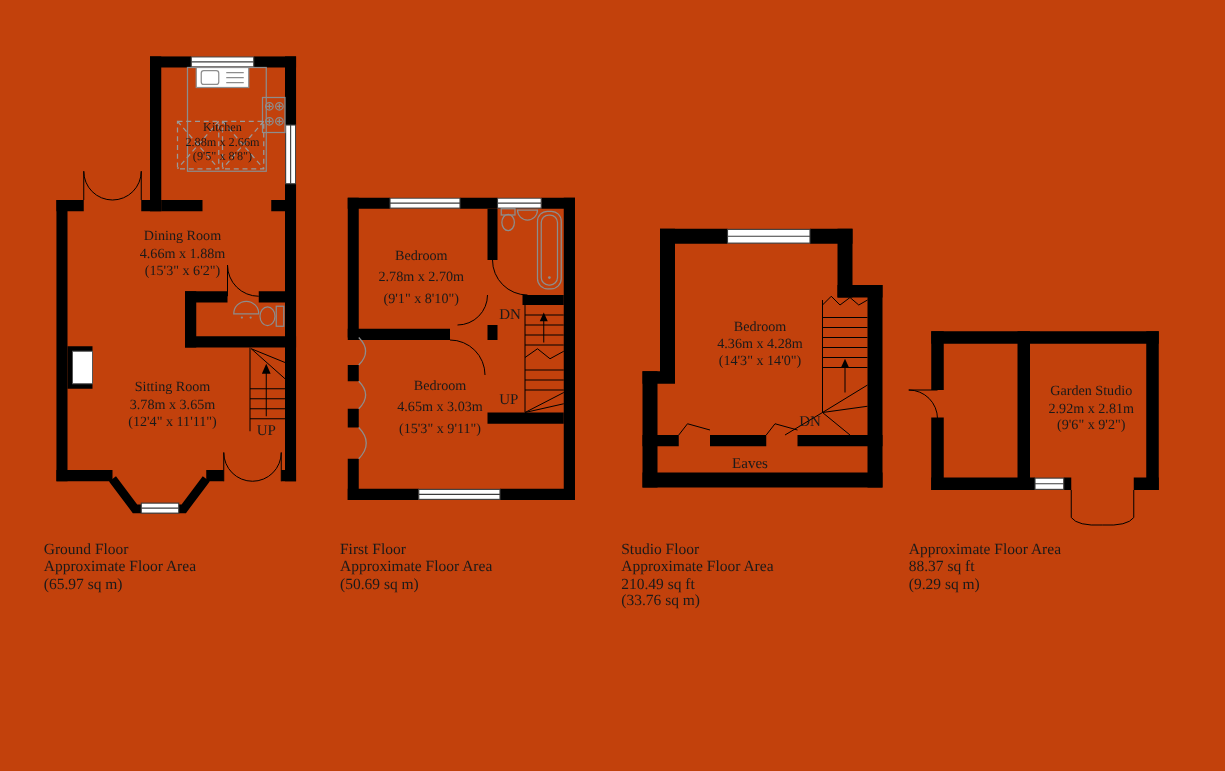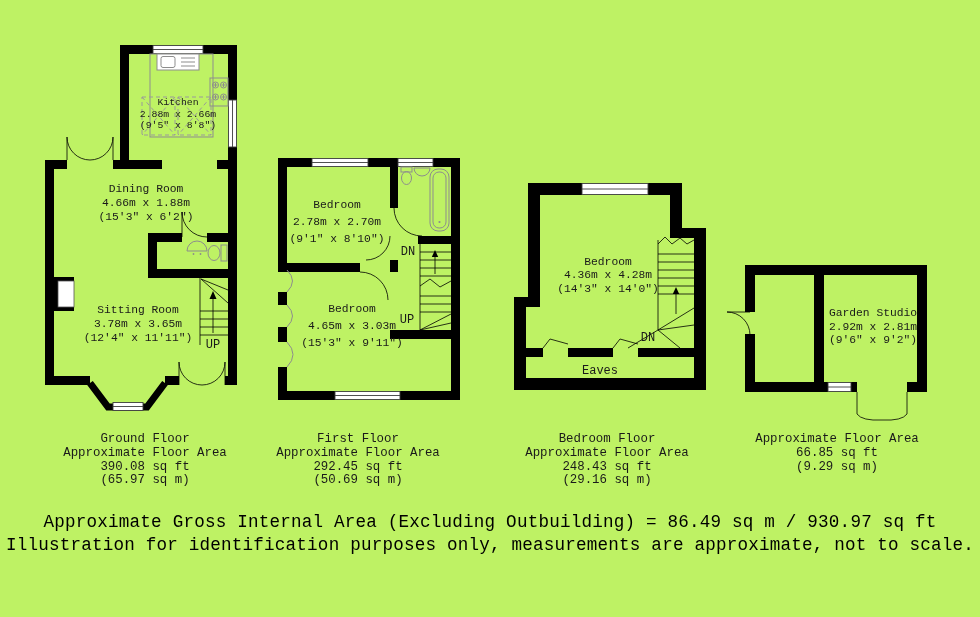--- a/index.html
+++ b/index.html
@@ -1,32 +1,32 @@
 <!DOCTYPE html>
 <html><head>
 <meta charset="utf-8">
 <style>
   html,body{margin:0;padding:0;background:#fff;}
   #canvas{
-    position:relative;width:980px;height:617px;background:#bef264;
-    font-family:Liberation Mono, monospace;color:#000;overflow:hidden;
+    position:relative;width:980px;height:617px;background:#c2410c;
+    font-family:Liberation Serif, serif;color:#000;overflow:hidden;
   }
   .plan{position:absolute;}
   .wall{fill:#000;}
   .hair{stroke:#000;stroke-width:0.8;fill:none;}
   .fix{stroke:#8d8d8d;stroke-width:1;fill:#fff;}
   .fixl{stroke:#8d8d8d;stroke-width:1;fill:none;}
   .dash{stroke:#9a9a9a;stroke-width:1;fill:none;stroke-dasharray:4 3;}
   .winr{fill:#fff;stroke:#3c3c3c;stroke-width:0.9;}
   .winl{stroke:#3c3c3c;stroke-width:0.9;}
   .rlabel{font-size:11.3px;fill:#1a1a1a;text-anchor:middle;}
   .klabel{font-size:9.8px;fill:#1a1a1a;text-anchor:middle;}
   .slabel{font-size:12px;fill:#1a1a1a;text-anchor:middle;}
   .caption{
-    position:absolute;top:433px;width:220px;text-align:center;
+    position:absolute;top:433px;width:220px;
     font-size:12.4px;line-height:13.8px;color:#1a1a1a;
   }
   #footer{
     position:absolute;left:0;top:511px;width:980px;text-align:center;
     font-size:17.6px;line-height:23px;color:#000;letter-spacing:0.2px;
   }
 </style>
 </head>
 <body>
 
@@ -297,39 +297,33 @@
     <g>
       <text class="rlabel" x="150" y="54">Garden Studio</text>
       <text class="rlabel" x="150" y="68">2.92m x 2.81m</text>
       <text class="rlabel" x="150" y="81">(9'6" x 9'2")</text>
     </g>
   </svg>
 
   <div class="caption" style="left:35px;">
     <div>Ground Floor</div>
     <div>Approximate Floor Area</div>
-    <div>390.08 sq ft</div>
     <div>(65.97 sq m)</div>
   </div>
-  <div class="caption" style="left:248px;">
+  <div class="caption" style="left:272px;">
     <div>First Floor</div>
     <div>Approximate Floor Area</div>
-    <div>292.45 sq ft</div>
     <div>(50.69 sq m)</div>
   </div>
   <div class="caption" style="left:497px;">
-    <div>Bedroom Floor</div>
+    <div>Studio Floor</div>
     <div>Approximate Floor Area</div>
-    <div>248.43 sq ft</div>
-    <div>(29.16 sq m)</div>
+    <div>210.49 sq ft</div>
+    <div>(33.76 sq m)</div>
   </div>
   <div class="caption" style="left:727px;">
     <div>Approximate Floor Area</div>
-    <div>66.85 sq ft</div>
+    <div>88.37 sq ft</div>
     <div>(9.29 sq m)</div>
   </div>
 
-  <div id="footer">
-    <div>Approximate Gross Internal Area (Excluding Outbuilding) = 86.49 sq m / 930.97 sq ft</div>
-    <div>Illustration for identification purposes only, measurements are approximate, not to scale.</div>
-  </div>
 
 </div>
 
 </body></html>

